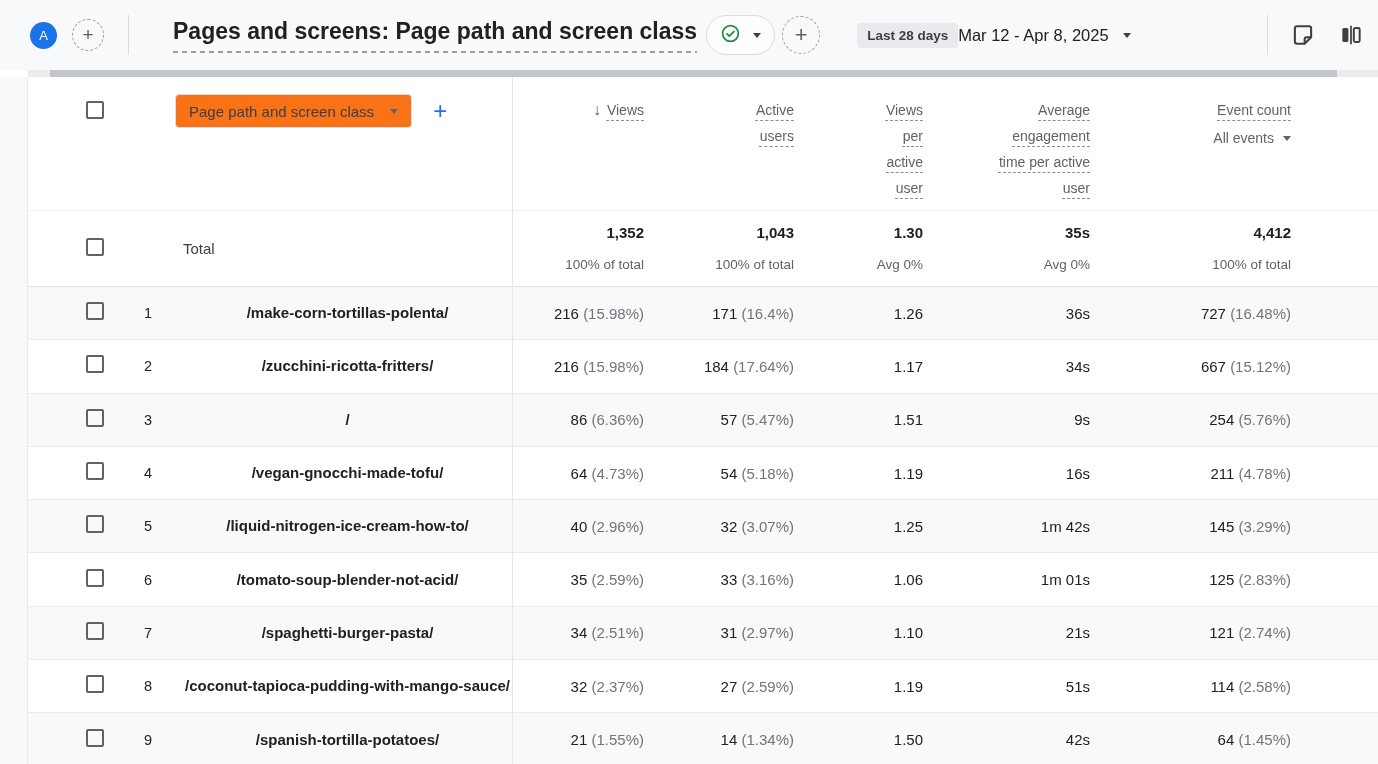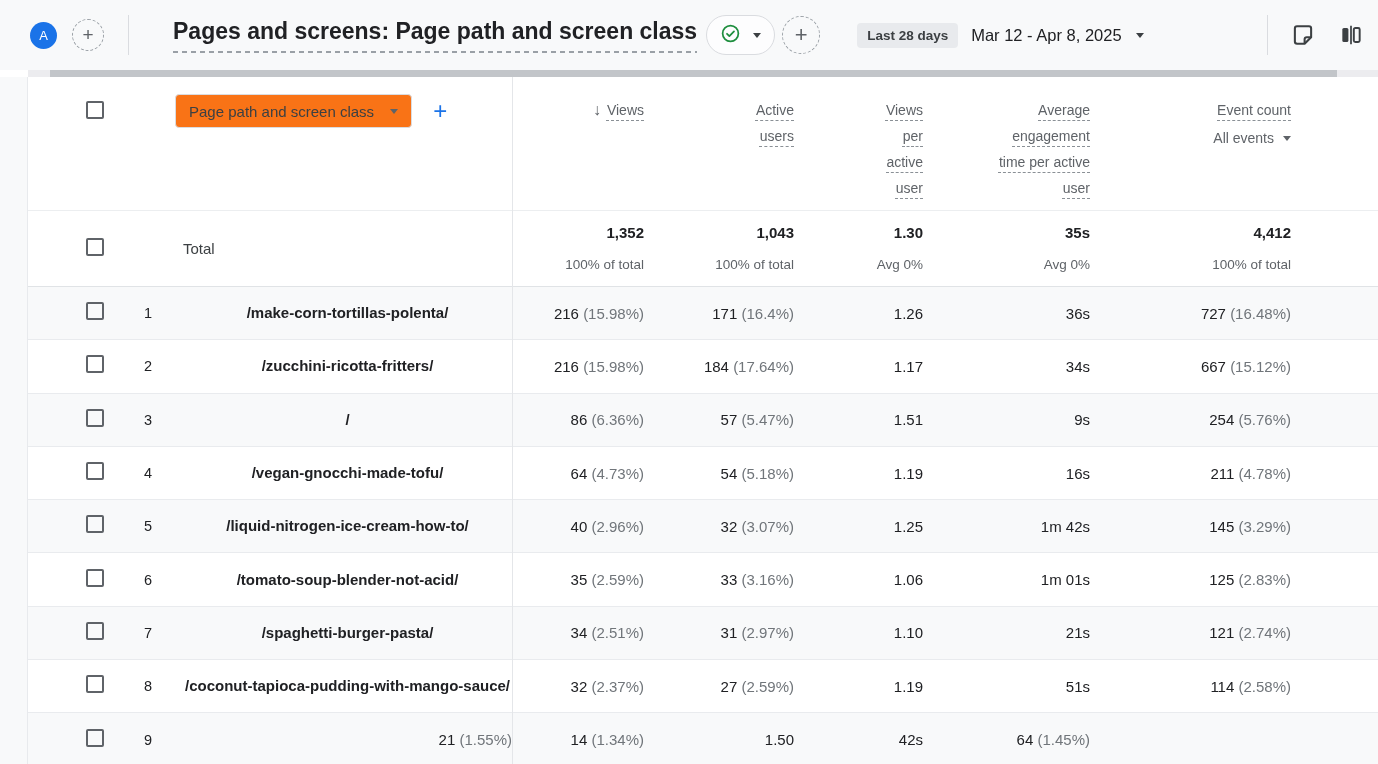--- a/index.html
+++ b/index.html
@@ -23,21 +23,21 @@
             background:repeating-linear-gradient(90deg,#9aa0a6 0 5px,transparent 5px 9px)
                        left bottom / 100% 2px no-repeat; cursor:text; }
   .status-pill { height:40px; border:1px solid #dadce0; border-radius:20px; background:#fdfdfe;
             display:flex; align-items:center; gap:12px; padding:0 13px; margin-left:9px;
             flex:none; cursor:pointer; }
   .caret { width:0; height:0; border-left:4.5px solid transparent; border-right:4.5px solid transparent;
             border-top:5px solid #5f6368; display:inline-block; flex:none; }
   .caret.dark { border-top-color:#3c4043; }
   .chip { background:#e8eaed; border-radius:4px; padding:5px 10px; font-size:13.5px;
             font-weight:600; color:#3c4043; margin-left:37px; white-space:nowrap; flex:none; }
-  .date-text { font-size:16.5px; color:#202124; margin-left:13px; white-space:nowrap; flex:none; cursor:pointer; }
+  .date-text { font-size:16.5px; color:#202124; white-space:nowrap; flex:none; cursor:pointer; }
   .date-caret { margin-left:14px; }
   .vdiv.right { margin-left:auto; }
   .icon-btn { width:26px; height:26px; margin-left:22px; flex:none; cursor:pointer; }
   .icon-btn:last-child { margin-right:14px; }
   .icon-btn svg { width:100%; height:100%; }
 
   
   .hscroll { position:absolute; top:70px; left:28px; width:1350px; height:7px; background:#ececef; }
   .hscroll .thumb { position:absolute; left:22px; top:0; width:1287px; height:7px; background:#c2c5c9; }
 
@@ -359,20 +359,21 @@
       <span>114</span> <span class="pct">(2.58%)</span>
     </div>
     <div></div>
   </div>
 
   <div class="grid data-row">
     <div class="cb-cell">
       <span class="checkbox"></span>
     </div>
     <div class="num-cell">9</div>
+    <div class="path-cell">/spanish-tortilla-potatoes/</div>
     <div class="val-cell">
       <span>21</span> <span class="pct">(1.55%)</span>
     </div>
     <div class="val-cell">
       <span>14</span> <span class="pct">(1.34%)</span>
     </div>
     <div class="val-cell">1.50</div>
     <div class="val-cell">42s</div>
     <div class="val-cell">
       <span>64</span> <span class="pct">(1.45%)</span>

